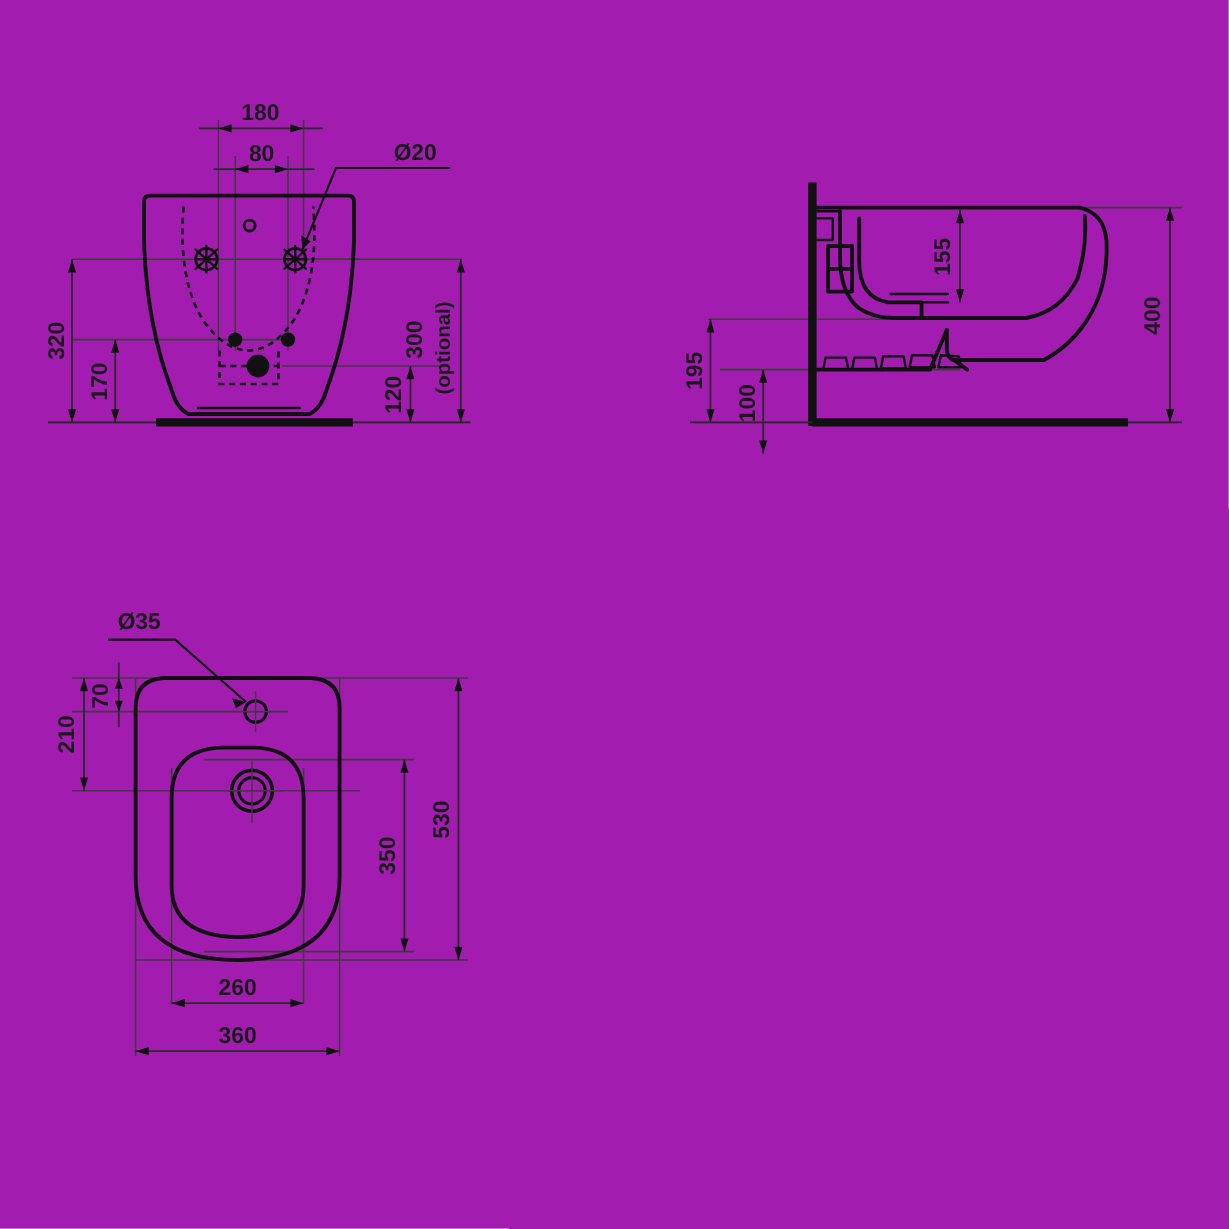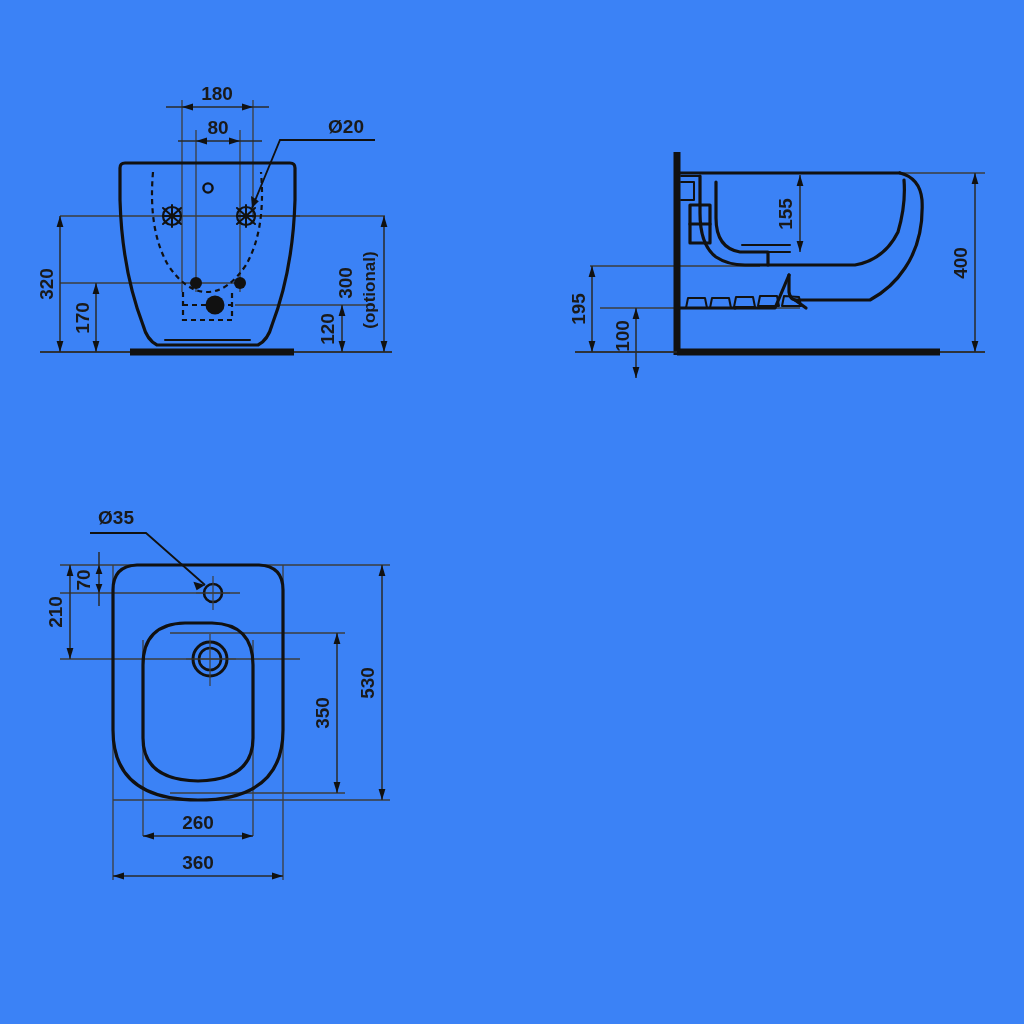--- a/index.html
+++ b/index.html
@@ -11,21 +11,21 @@
   body {
     width: 1024px;
     height: 1024px;
     font-family: "Liberation Sans", sans-serif;
     overflow: hidden;
   }
   #sheet {
     position: relative;
     width: 1024px;
     height: 1024px;
-    background: #3b82f6;
+    background: #a21caf;
   }
   svg.drawing {
     position: absolute;
     top: 0;
     left: 0;
     width: 1024px;
     height: 1024px;
   }
   .dimtext {
     font-family: "Liberation Sans", sans-serif;

